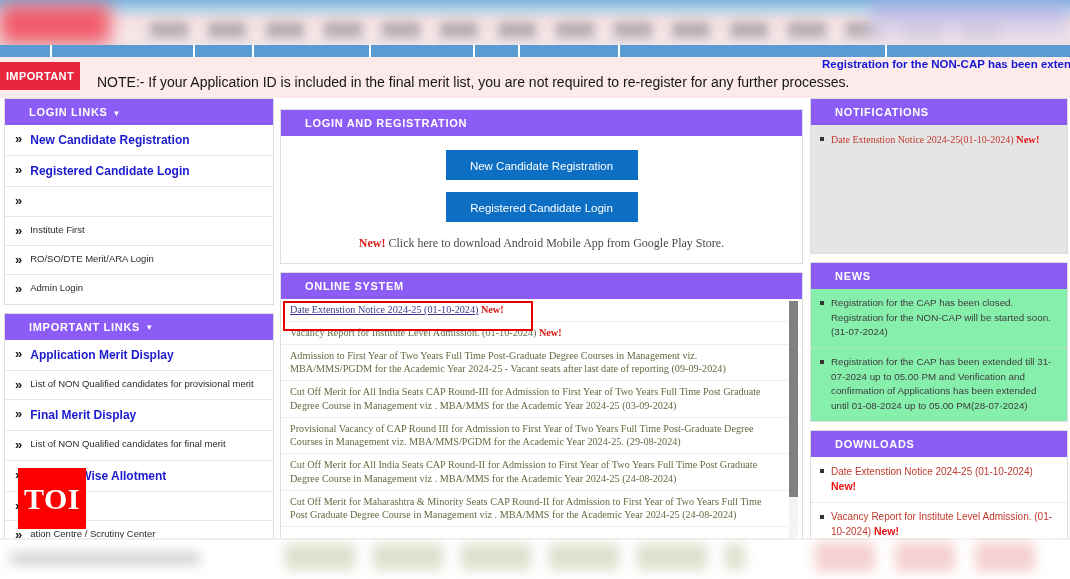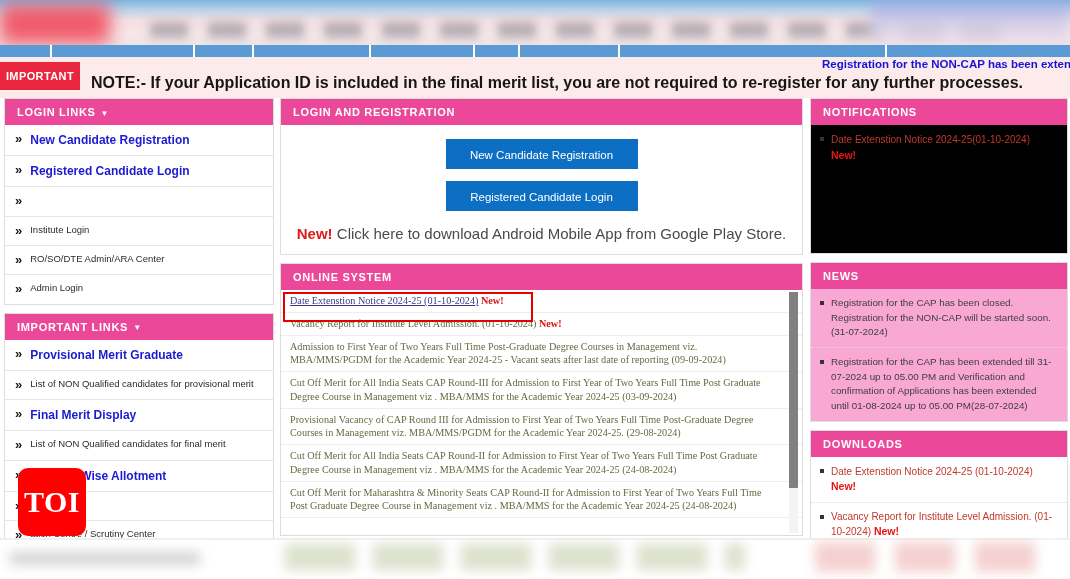--- a/index.html
+++ b/index.html
@@ -47,39 +47,39 @@
   .important-row{
     position:absolute;left:0;top:57px;width:1070px;height:41px;
     background:#fdeaea;overflow:hidden;
   }
   .important-badge{
     position:absolute;left:0;top:5px;width:80px;height:28px;
     background:#e8273f;color:#fff;font-size:11px;font-weight:bold;
     letter-spacing:.4px;display:flex;align-items:center;justify-content:center;
   }
   .note-text{
-    position:absolute;left:91px;top:17px;
-    font-size:16px;font-weight:bold;color:#161616;white-space:nowrap;
+    position:absolute;left:97px;top:17px;
+    font-size:14px;font-weight:normal;color:#161616;white-space:nowrap;
   }
   .marquee-text{
     position:absolute;right:-8px;top:1px;
     font-size:11.5px;font-weight:bold;color:#1414d6;white-space:nowrap;
   }
 
   
   .page{position:absolute;left:0;top:98px;width:1070px;height:440px;}
 
   .col-left{position:absolute;left:4px;top:0;width:270px;}
-  .col-mid{position:absolute;left:280px;top:0;width:523px;}
+  .col-mid{position:absolute;left:280px;top:11px;width:523px;}
   .col-right{position:absolute;left:810px;top:0;width:258px;}
 
   .panel{background:#fff;border:1px solid #ddd;margin-bottom:8px;}
   .panel-head{
-    background:#ec4899;color:#ffffff;font-size:11px;font-weight:bold;
-    letter-spacing:.7px;padding:7px 12px;
+    background:#8b5cf6;color:#ffffff;font-size:11px;font-weight:bold;
+    letter-spacing:.7px;padding:7px 24px;
   }
   .caret{font-size:8px;margin-left:5px;vertical-align:middle;}
 
   
   .lnk{
     display:flex;align-items:flex-start;gap:8px;
     padding:7px 10px;border-bottom:1px solid #e6e6e6;
     background:#fff;line-height:1.35;
   }
   .lnk:last-child{border-bottom:none;}
@@ -88,21 +88,21 @@
   .lnk .l-plain{font-size:9.5px;color:#2b2b2b;}
 
   
   .lr-body{padding:14px 0 12px;text-align:center;background:#fff;}
   .btn-blue{
     display:block;margin:0 auto 12px;width:192px;height:30px;
     background:#0d6fc4;color:#fff;border:none;
     font-size:11.5px;font-family:"Liberation Sans",sans-serif;
     cursor:pointer;line-height:30px;
   }
-  .app-line{font-size:15px;color:#4a4a4a;margin-top:14px;}
+  .app-line{font-size:12px;color:#4a4a4a;margin-top:14px;font-family:Liberation Serif, serif;}
   .app-line .newtag{color:#e01919;font-weight:bold;}
 
   .os-list{
     position:relative;background:#fff;height:245px;overflow:hidden;
     font-family:"Liberation Serif", serif;
   }
   .os-item{
     padding:4px 26px 4px 9px;border-bottom:1px solid #eee;
     font-size:10.2px;color:#5f6b3f;line-height:1.35;
   }
@@ -133,32 +133,31 @@
   .note-item .newtag{color:#e81414;font-weight:bold;font-size:10.5px;}
   .news-item{
     padding:7px 10px 7px 20px;border-bottom:1px dotted #dcdcdc;
     font-size:9.8px;color:#3d3d3d;line-height:1.5;position:relative;
   }
   .news-item:last-child{border-bottom:none;}
   .news-item::before{
     content:"";position:absolute;left:9px;top:12px;
     width:4px;height:4px;background:#333;
   }
-  .notif-panel-body{height:128px;background:#000000;}
-  .news-panel-body{background:#f9a8d4;}
+  .notif-panel-body{height:128px;background:#e5e5e5;font-family:Liberation Serif, serif;}
+  .news-panel-body{background:#86efac;}
   .dl-panel-body{background:#fff;overflow:hidden;}
 
   
   .toi{
-    position:absolute;left:18px;top:468px;width:68px;height:68px;
+    position:absolute;left:18px;top:468px;width:68px;height:61px;
     background:#ff0000;color:#fff;
     font-family:"Liberation Serif", serif;font-weight:bold;font-size:30px;
     display:flex;align-items:center;justify-content:center;letter-spacing:.5px;
     z-index:40;
-    border-radius:10px;
   }
 
   
   .bottom-blur{
     position:absolute;left:0;top:538px;width:1070px;height:41px;
     background:#ffffff;overflow:hidden;z-index:30;
   }
   .bb-1{position:absolute;left:10px;top:14px;width:190px;height:13px;
     background:#c9c9c9;filter:blur(6px);opacity:.8;}
   .bb-2{position:absolute;left:285px;top:6px;width:460px;height:26px;
@@ -211,41 +210,41 @@
           </div>
           <div class="lnk">
             <span class="chev">»</span>
             <span class="l-strong">Registered Candidate Login</span>
           </div>
           <div class="lnk">
             <span class="chev">»</span>
           </div>
           <div class="lnk">
             <span class="chev">»</span>
-            <span class="l-plain">Institute Login</span>
-          </div>
-          <div class="lnk">
-            <span class="chev">»</span>
-            <span class="l-plain">RO/SO/DTE Admin/ARA Center</span>
+            <span class="l-plain">Institute First</span>
+          </div>
+          <div class="lnk">
+            <span class="chev">»</span>
+            <span class="l-plain">RO/SO/DTE Merit/ARA Login</span>
           </div>
           <div class="lnk">
             <span class="chev">»</span>
             <span class="l-plain">Admin Login</span>
           </div>
         </div>
     </div>
 
     <div class="panel">
       <div class="panel-head">
         <span>IMPORTANT LINKS</span><span class="caret">▼</span>
       </div>
       <div id="important-links-list">
           <div class="lnk">
             <span class="chev">»</span>
-            <span class="l-strong">Provisional Merit Graduate</span>
+            <span class="l-strong">Application Merit Display</span>
           </div>
           <div class="lnk">
             <span class="chev">»</span>
             <span class="l-plain">List of NON Qualified candidates for provisional merit</span>
           </div>
           <div class="lnk">
             <span class="chev">»</span>
             <span class="l-strong">Final Merit Display</span>
           </div>
           <div class="lnk">

